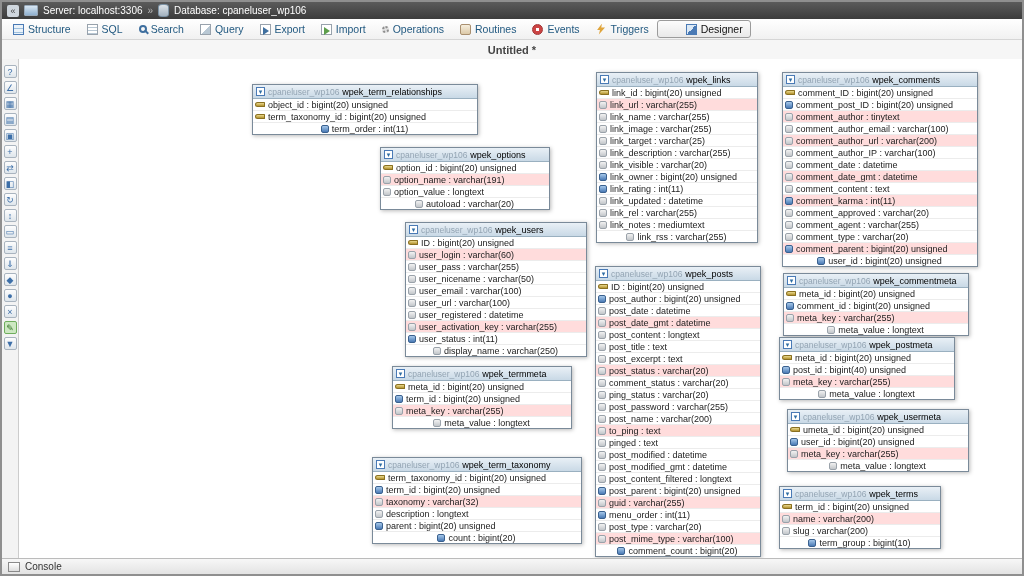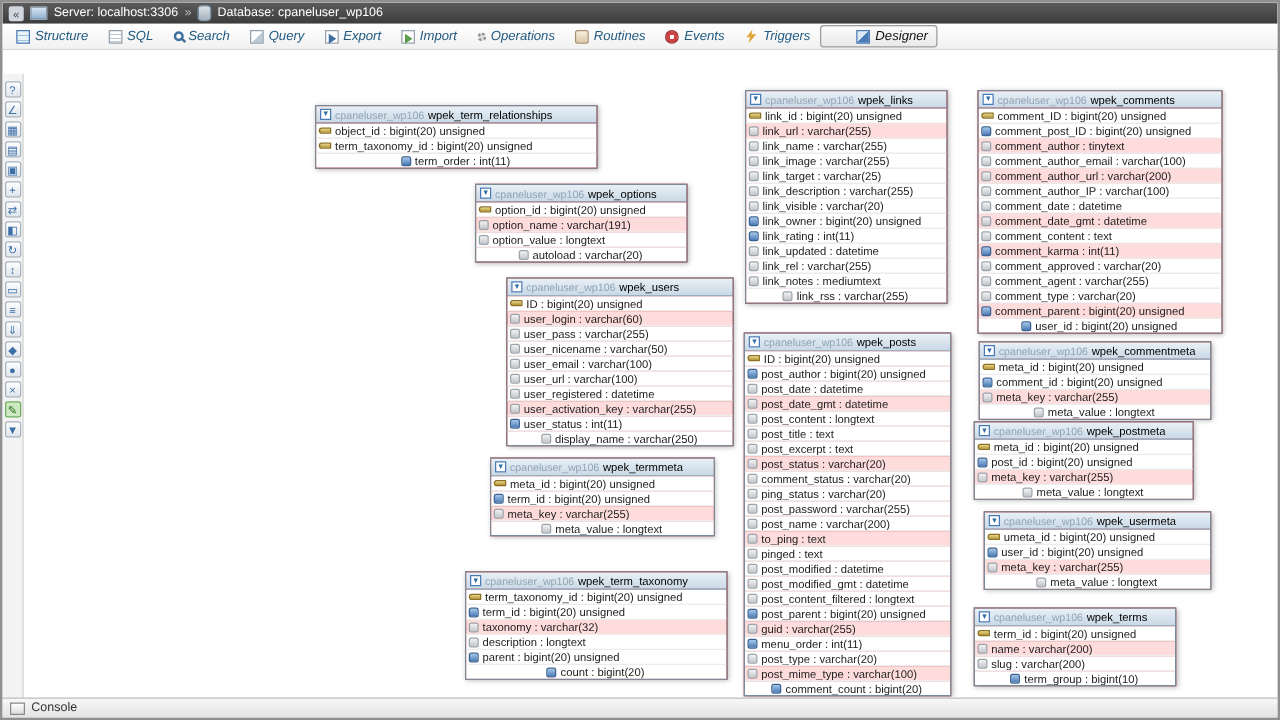--- a/index.html
+++ b/index.html
@@ -8,21 +8,21 @@
   
   .topbar{height:17px;background:linear-gradient(#5b5b5b,#3c3c3c);display:flex;align-items:center;gap:5px;padding:0 5px;color:#eee;font-size:10px;}
   .tb-link{color:#fff;cursor:pointer;}
   .tb-sep{color:#bbb;}
   .nav-ic{width:12px;height:12px;background:#cfd6dd;border-radius:2px;color:#444;font-size:9px;line-height:12px;text-align:center;flex:none;}
   .server-ic{width:12px;height:9px;border:1px solid #9ab;background:linear-gradient(#d8e6f2,#8fb0cf);border-radius:1px;flex:none;}
   .db-ic{width:9px;height:11px;border:1px solid #7d93a5;background:linear-gradient(#dde3e8,#a3b2bf);border-radius:4px/3px;flex:none;}
 
   
   .tabbar{height:20px;background:linear-gradient(#ffffff,#f1f1f1);border-bottom:1px solid #d6d6d6;display:flex;align-items:center;padding:0 3px;}
-  .tab{display:inline-flex;align-items:center;gap:4px;padding:2px 7px;color:var(--accent,#235a81);font-size:10.5px;cursor:pointer;border:1px solid transparent;white-space:nowrap;font-style:italic;}
+  .tab{display:inline-flex;align-items:center;gap:4px;padding:2px 7px;color:var(--accent,#235a81);font-size:10.5px;cursor:pointer;border:1px solid transparent;white-space:nowrap;}
   .tab.active{border:1px solid #9b9b9b;border-radius:3px;background:linear-gradient(#fcfcfc,#e9e9e9);color:#111;padding-left:28px;}
   .tabicon{display:inline-block;width:11px;height:11px;position:relative;flex:none;box-sizing:border-box;}
   .structure-icon{border:1px solid #4a7ab5;background:linear-gradient(#eaf2f9 0 3px,#9fc0dd 3px 4px,#eaf2f9 4px 7px,#9fc0dd 7px 8px,#eaf2f9 8px 100%);}
   .sql-icon{border:1px solid #98a2ac;background:repeating-linear-gradient(#ffffff 0 2px,#b9c8d4 2px 3px);}
   .search-icon{border:2px solid #3f6f9f;border-radius:50%;width:8px;height:8px;}
   .search-icon::after{content:"";position:absolute;width:5px;height:2px;background:#3f6f9f;right:-4px;bottom:-2px;transform:rotate(45deg);}
   .query-icon{border:1px solid #98a2ac;background:linear-gradient(135deg,#ffffff 55%,#b9c8d4 55%);}
   .export-icon{border:1px solid #98a2ac;background:#fff;}
   .export-icon::after{content:"";position:absolute;left:2px;top:2px;border-left:6px solid #3f6f9f;border-top:4px solid transparent;border-bottom:4px solid transparent;}
   .import-icon{border:1px solid #98a2ac;background:#fff;}
@@ -116,20 +116,23 @@
       <div class="tab">
         <span class="tabicon triggers-icon"></span>
         <span class="tablabel">Triggers</span>
       </div>
       <div class="tab active">
         <span class="tabicon designer-icon"></span>
         <span class="tablabel">Designer</span>
       </div>
     </div>
 
+  <div class="titleband">
+    <span>Untitled *</span>
+  </div>
 
   <div class="main">
     <div class="sidebar">
         <div class="sideicon">?</div>
         <div class="sideicon">∠</div>
         <div class="sideicon">▦</div>
         <div class="sideicon">▤</div>
         <div class="sideicon">▣</div>
         <div class="sideicon">+</div>
         <div class="sideicon">⇄</div>
@@ -542,21 +545,21 @@
             <span class="tgl">▾</span>
             <span class="dbn">cpaneluser_wp106</span>
             <span class="tn">wpek_postmeta</span>
           </div>
           <div class="fld">
             <span class="fic key"></span>
             <span class="ftx">meta_id : bigint(20) unsigned</span>
           </div>
           <div class="fld">
             <span class="fic int"></span>
-            <span class="ftx">post_id : bigint(20) unsigned</span>
+            <span class="ftx">post_id : bigint(40) unsigned</span>
           </div>
           <div class="fld hl">
             <span class="fic col"></span>
             <span class="ftx">meta_key : varchar(255)</span>
           </div>
           <div class="fld">
             <span class="fic col"></span>
             <span class="ftx">meta_value : longtext</span>
           </div>
         </div>

